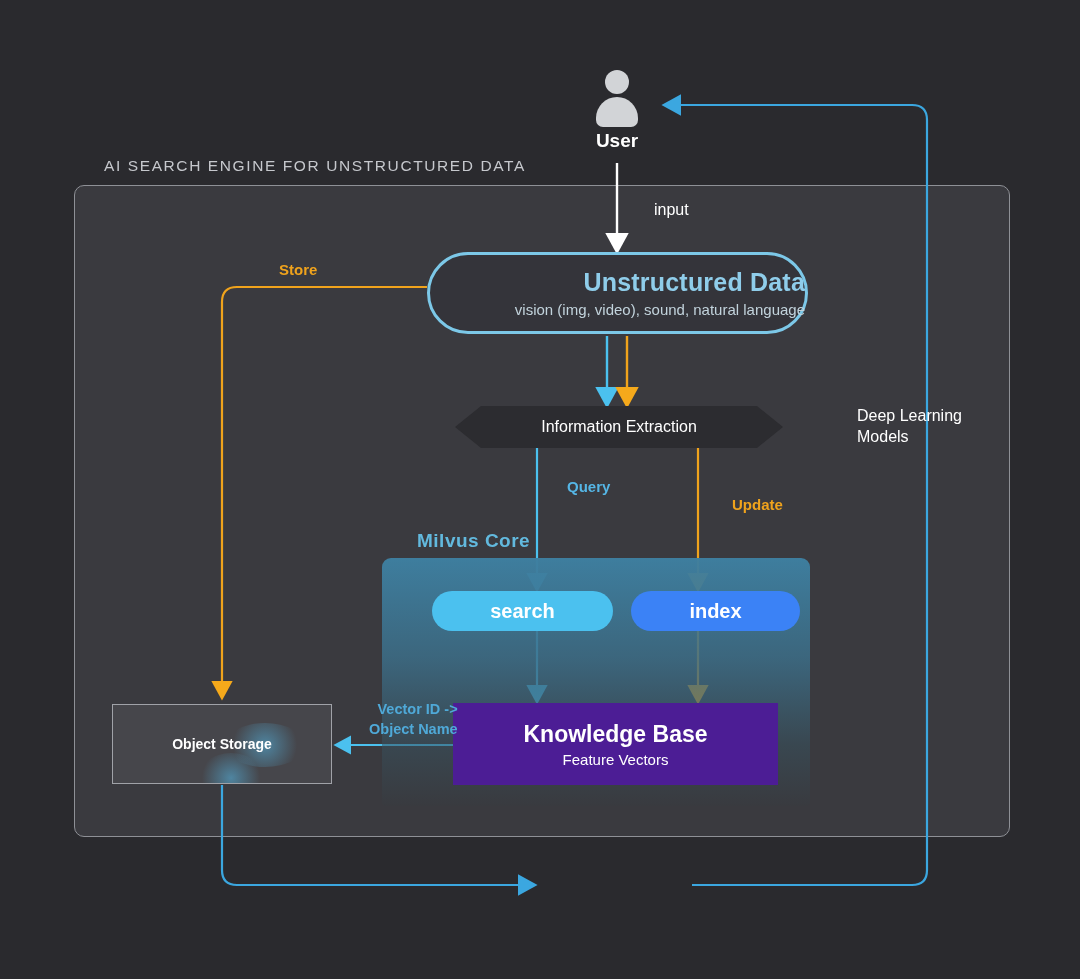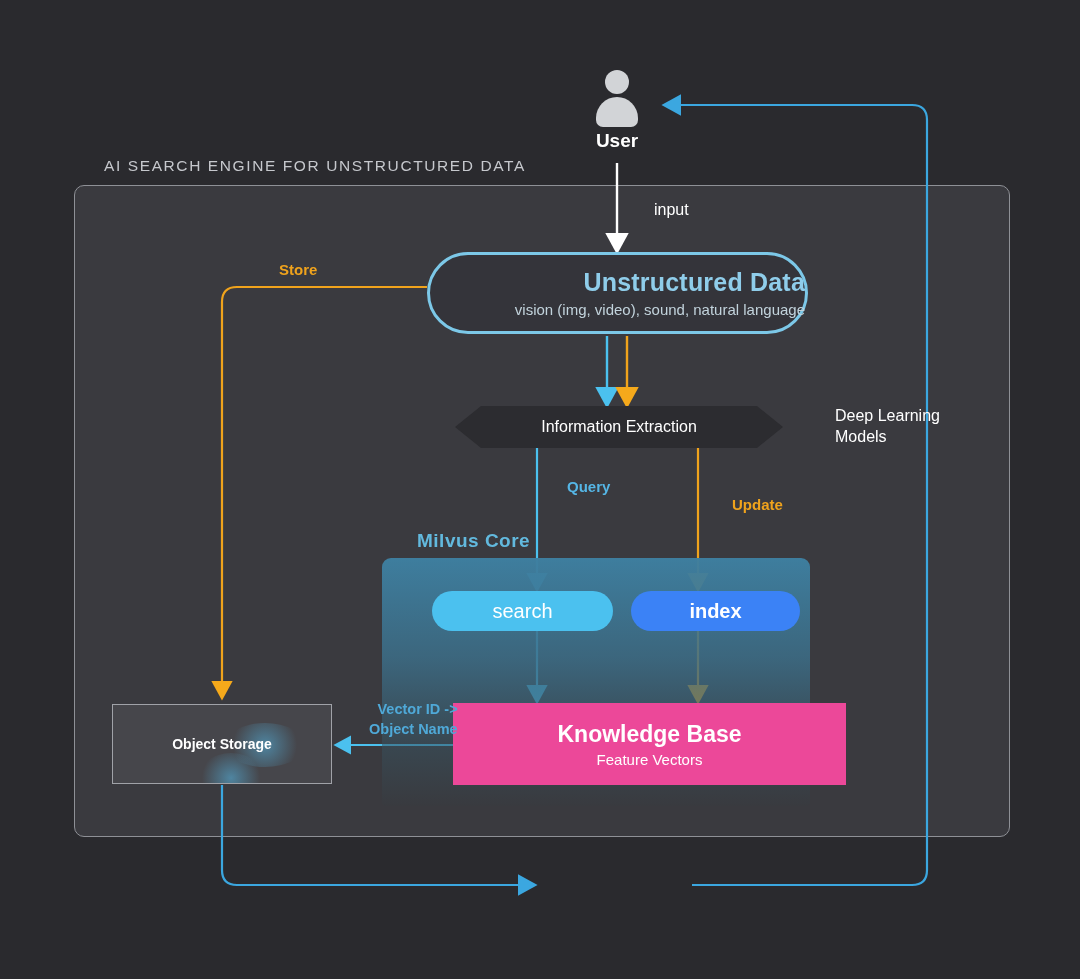--- a/index.html
+++ b/index.html
@@ -126,21 +126,21 @@
     width: 328px;
     height: 42px;
     background: #2c2c30;
     clip-path: polygon(0% 50%, 26px 0%, calc(100% - 26px) 0%, 100% 50%, calc(100% - 26px) 100%, 26px 100%);
   }
   #info-extraction-label {
     font-size: 16px;
     color: #ffffff;
   }
   #deep-learning-label {
-    left: 811px;
+    left: 833px;
     top: 405px;
     font-size: 16px;
     color: #ffffff;
     line-height: 21px;
   }
 
   
   #milvus-title {
     left: 393px;
     top: 530px;
@@ -165,44 +165,44 @@
   #search-pill {
     left: 432px;
     top: 591px;
     width: 181px;
     height: 40px;
     border-radius: 20px;
     background: #4bc1ef;
   }
   #search-label {
     font-size: 20px;
-    font-weight: normal;
+    font-weight: bold;
     color: #ffffff;
   }
   #index-pill {
     left: 631px;
     top: 591px;
     width: 169px;
     height: 40px;
     border-radius: 20px;
     background: #3b82f6;
   }
   #index-label {
     font-size: 20px;
     font-weight: bold;
     color: #ffffff;
   }
 
   
   #knowledge-base-box {
     left: 453px;
     top: 703px;
-    width: 393px;
+    width: 325px;
     height: 82px;
-    background: #ec4899;
+    background: #4c1d95;
   }
   #kb-title {
     font-size: 23px;
     font-weight: bold;
     color: #ffffff;
   }
   #kb-sub {
     font-size: 15px;
     color: #ffffff;
     margin-top: 3px;

